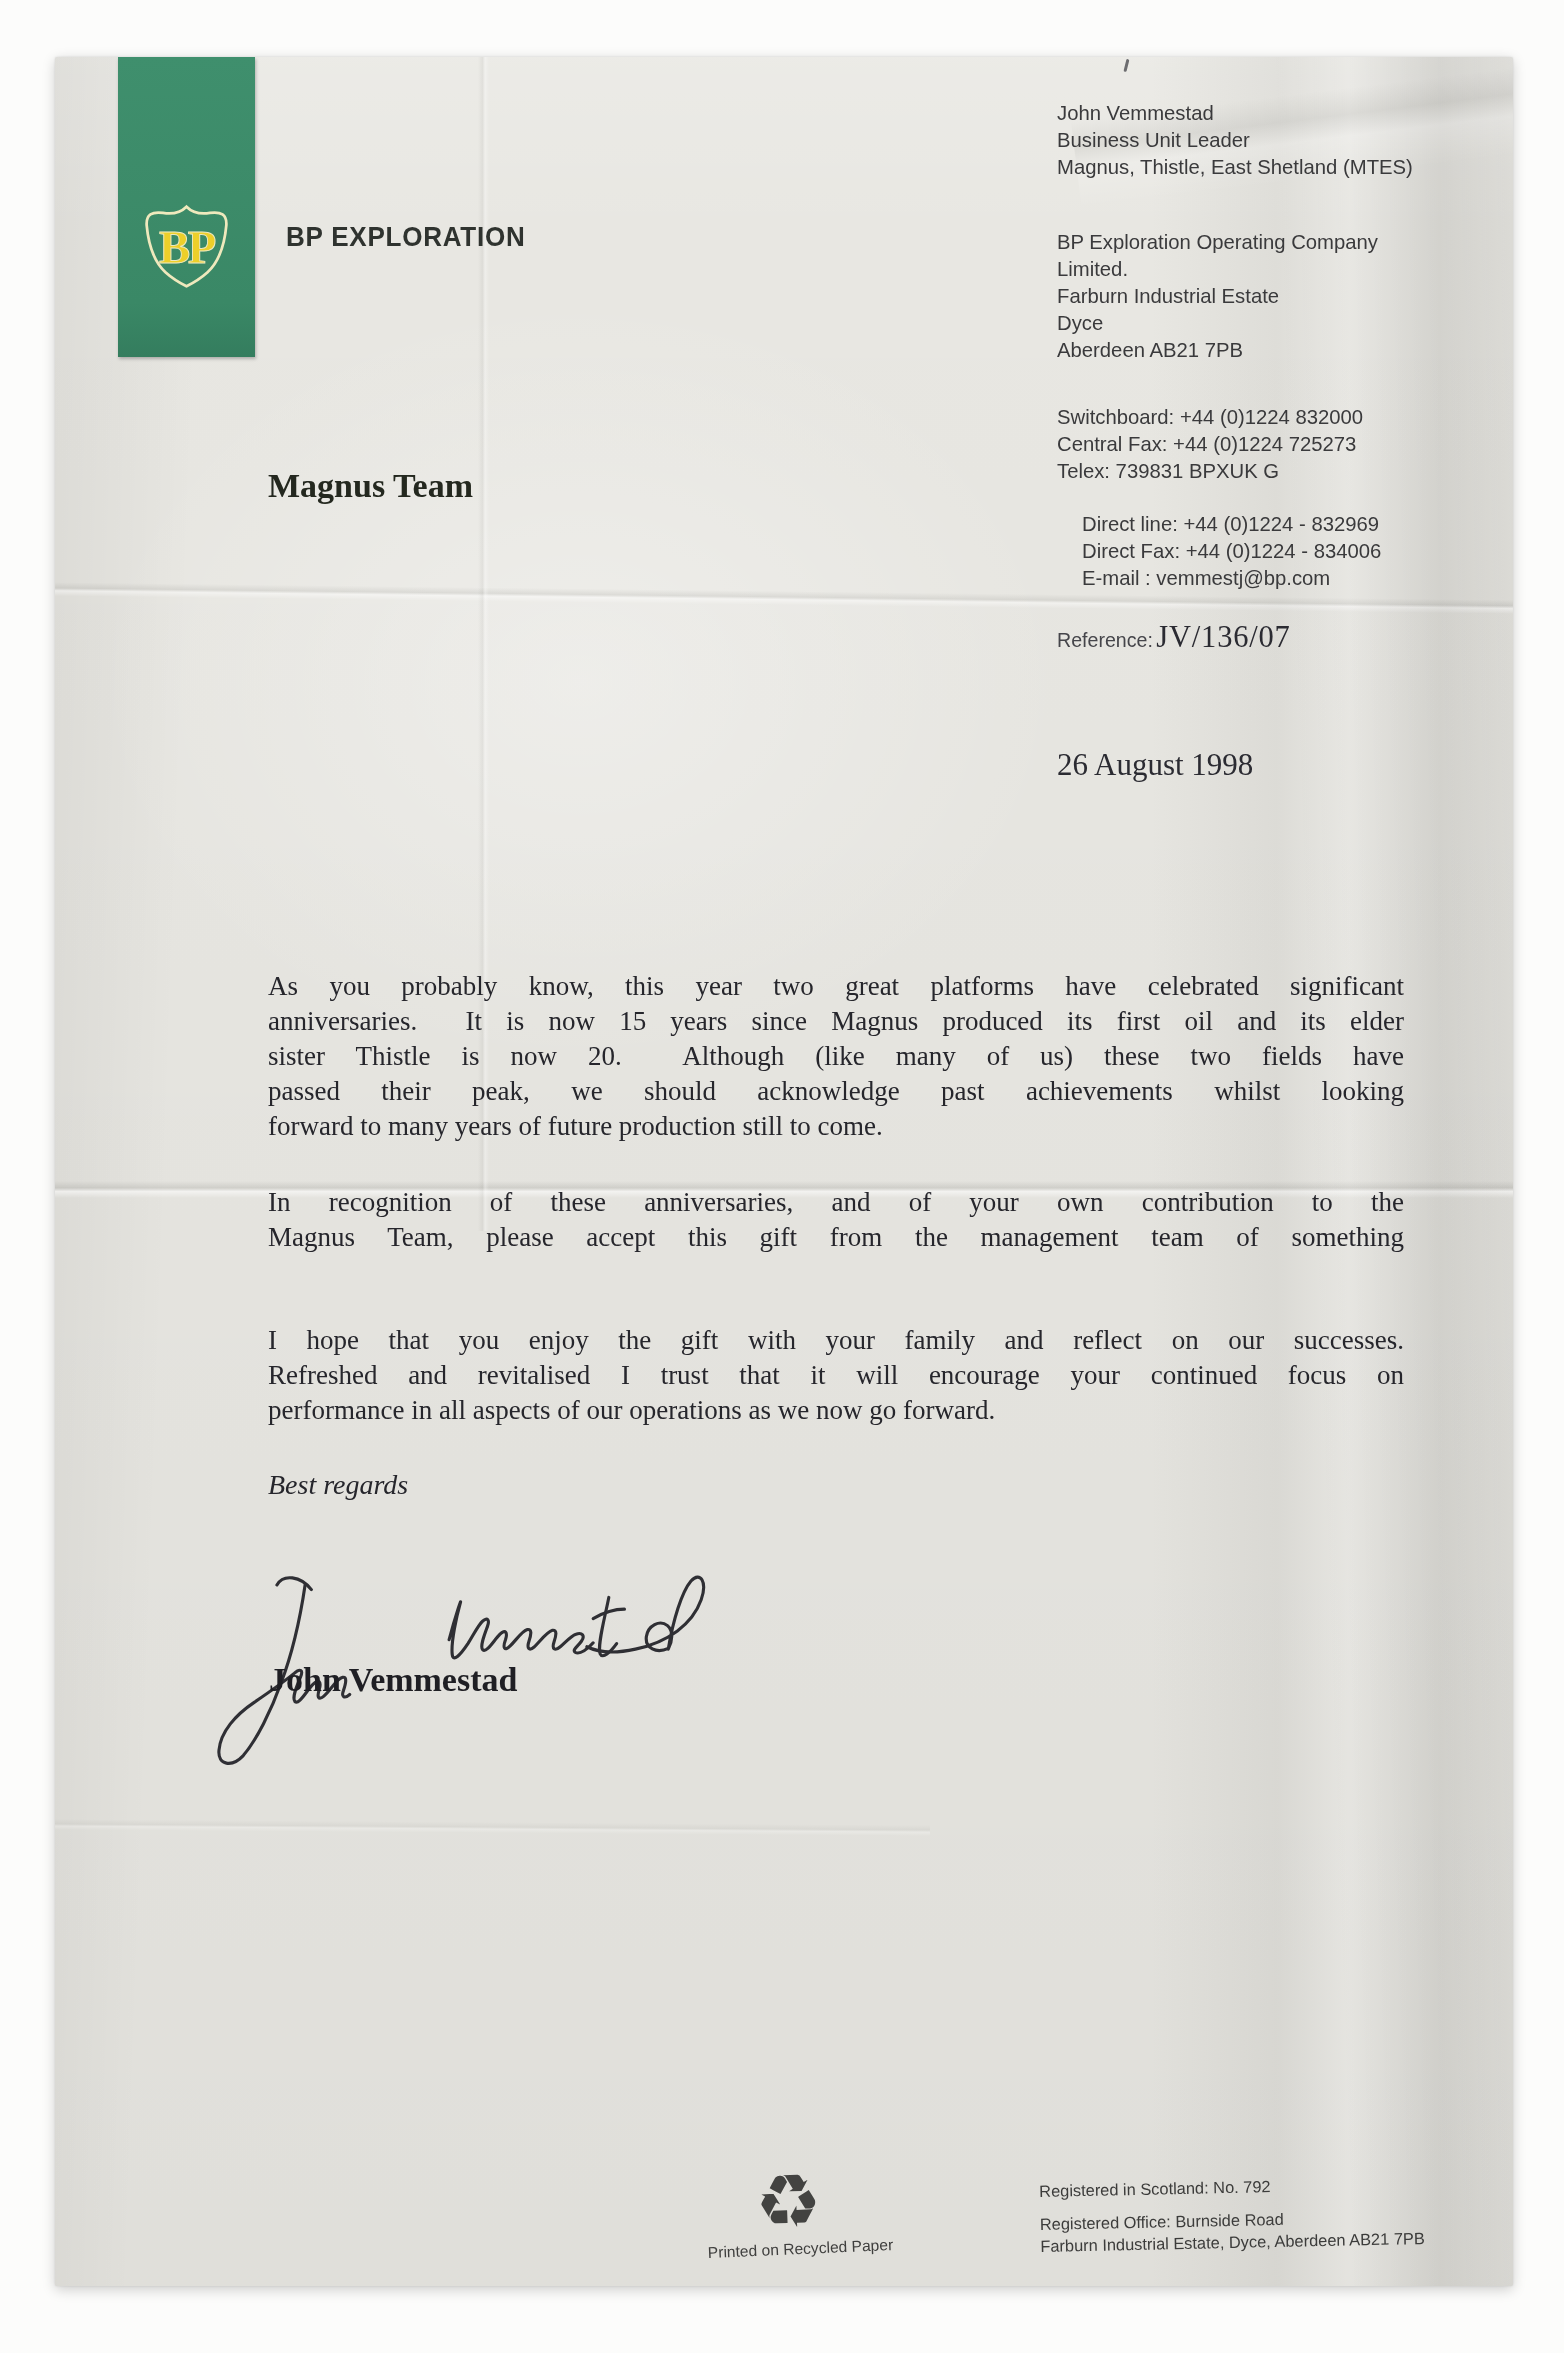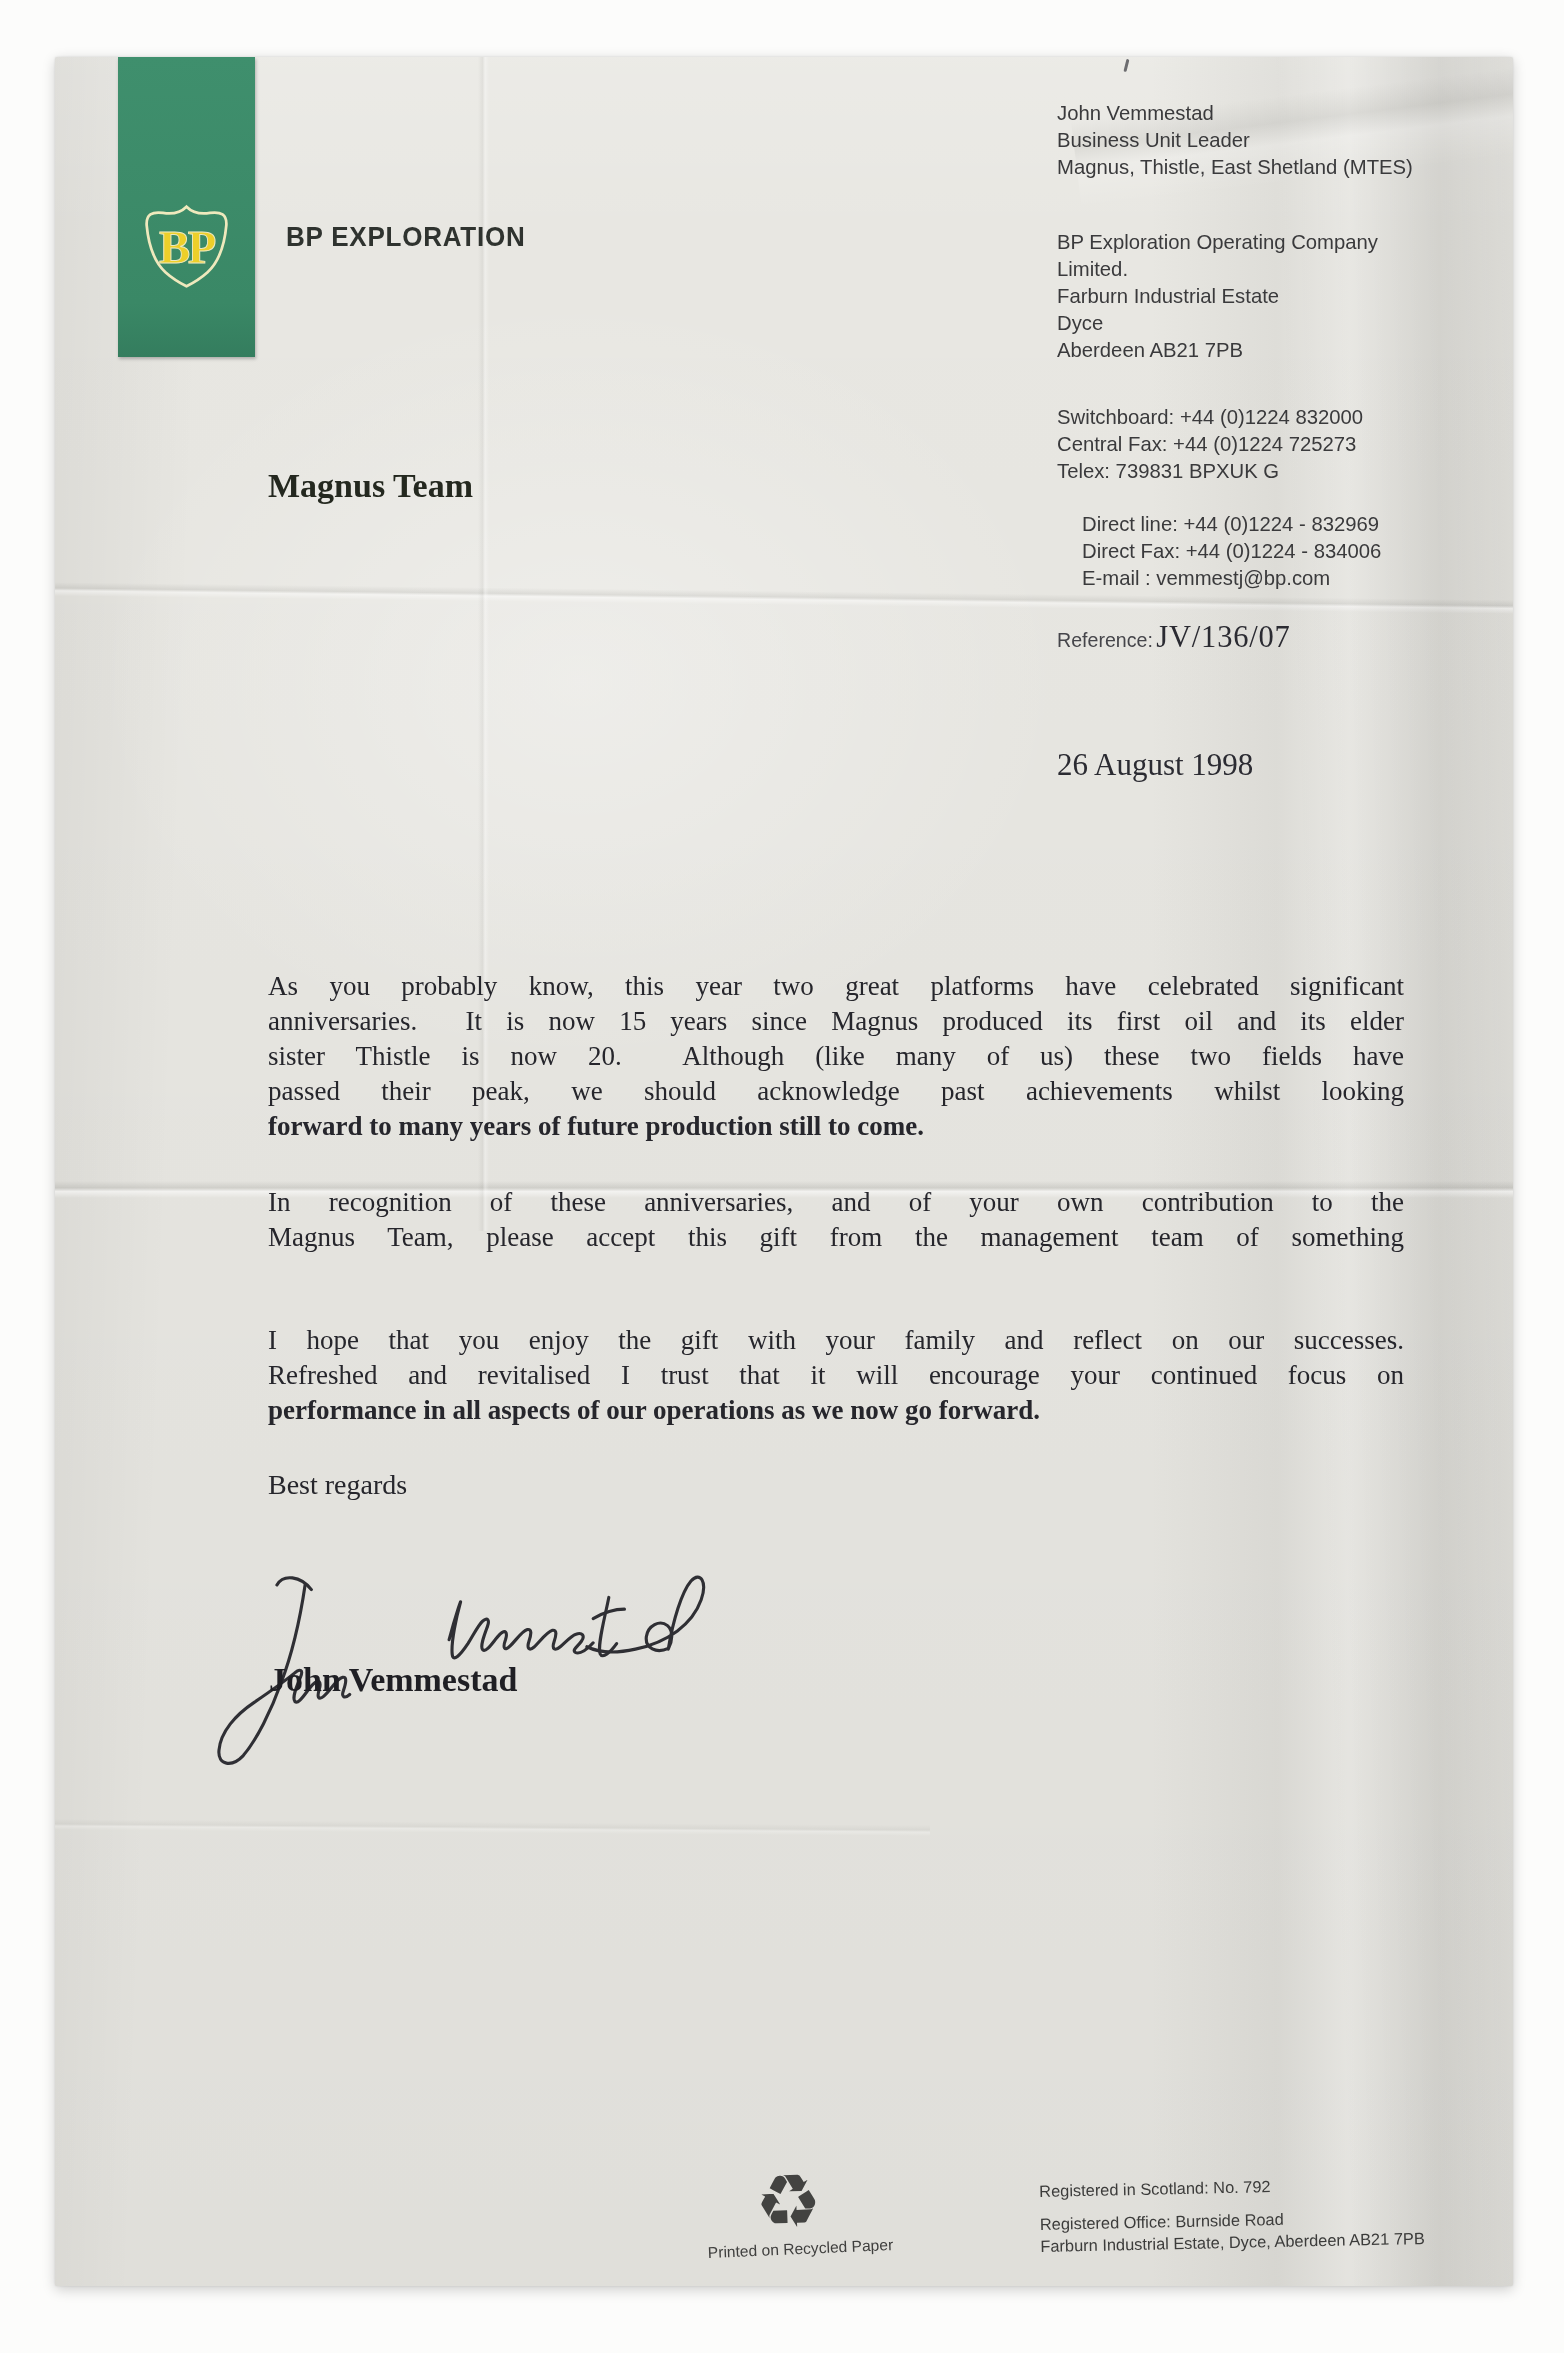--- a/index.html
+++ b/index.html
@@ -63,24 +63,24 @@
   .date-line { position:absolute; left:1002px; top:690px;
     font-family:"Liberation Serif", serif; font-size:31px; color:#2b2b32; }
 
   .recipient { position:absolute; left:213px; top:410px;
     font-family:"Liberation Serif", serif; font-weight:bold; font-size:34px; color:#24281f; }
 
   
   .para { position:absolute; left:213px; width:1136px;
     font-family:"Liberation Serif", serif; font-size:27px; color:#26262c; }
   .para .ln { height:35px; line-height:35px; text-align:justify; text-align-last:justify; white-space:pre-wrap; overflow:hidden; }
-  .para .ln.last { text-align:right; text-align-last:left;font-weight:bold; }
+  .para .ln.last { text-align:right; text-align-last:left; }
   .p1 { top:912px; } .p2 { top:1128px; } .p3 { top:1266px; }
   .closing { position:absolute; left:213px; top:1412px;
-    font-family:"Liberation Serif", serif; font-size:28px; color:#26262c; }
+    font-family:"Liberation Serif", serif; font-size:28px; color:#26262c;font-style:italic; }
 
   .signature { position:absolute; left:153px; top:1506px; width:548px; height:227px; }
   .signatory { position:absolute; left:214px; top:1604px;
     font-family:"Liberation Serif", serif; font-weight:bold; font-size:34px; color:#1f1f24; }
 
   
   .recycle { position:absolute; left:700px; top:2108px; font-size:74px; line-height:74px;
     color:#434341; transform:rotate(-2deg); }
   .printed-note { position:absolute; left:640px; top:2183px; width:211px; text-align:center;
     font-size:15.6px; color:#3f3f3e; transform:rotate(-2.5deg); }

